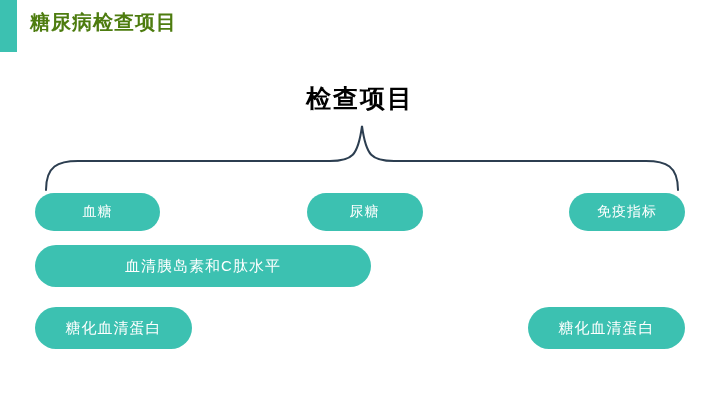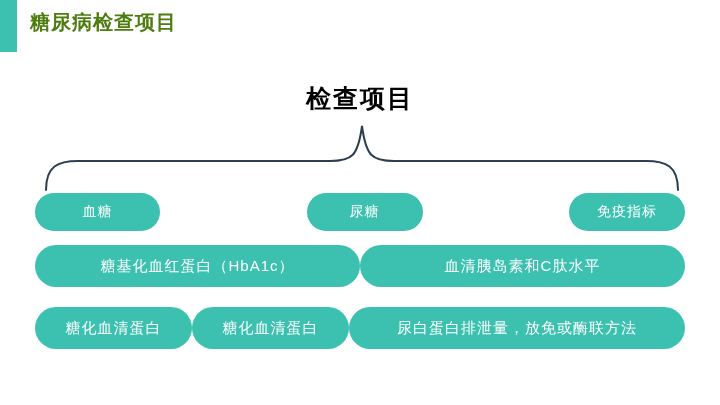--- a/index.html
+++ b/index.html
@@ -147,21 +147,19 @@
   </svg>
 </div>
 
 <div class="pill-row" id="pill-row-1">
   <div class="pill p-r1-0">血糖</div>
   <div class="pill p-r1-1">尿糖</div>
   <div class="pill p-r1-4">免疫指标</div>
 </div>
 
 <div class="pill-row" id="pill-row-2">
-  <div class="pill p-r2-0">糖基化血红蛋白（HbA1c）</div>
   <div class="pill p-r2-1">血清胰岛素和C肽水平</div>
 </div>
 
 <div class="pill-row" id="pill-row-3">
   <div class="pill p-r3-0">糖化血清蛋白</div>
   <div class="pill p-r3-1">糖化血清蛋白</div>
-  <div class="pill p-r3-2">尿白蛋白排泄量，放免或酶联方法</div>
 </div>
 
 </body></html>

